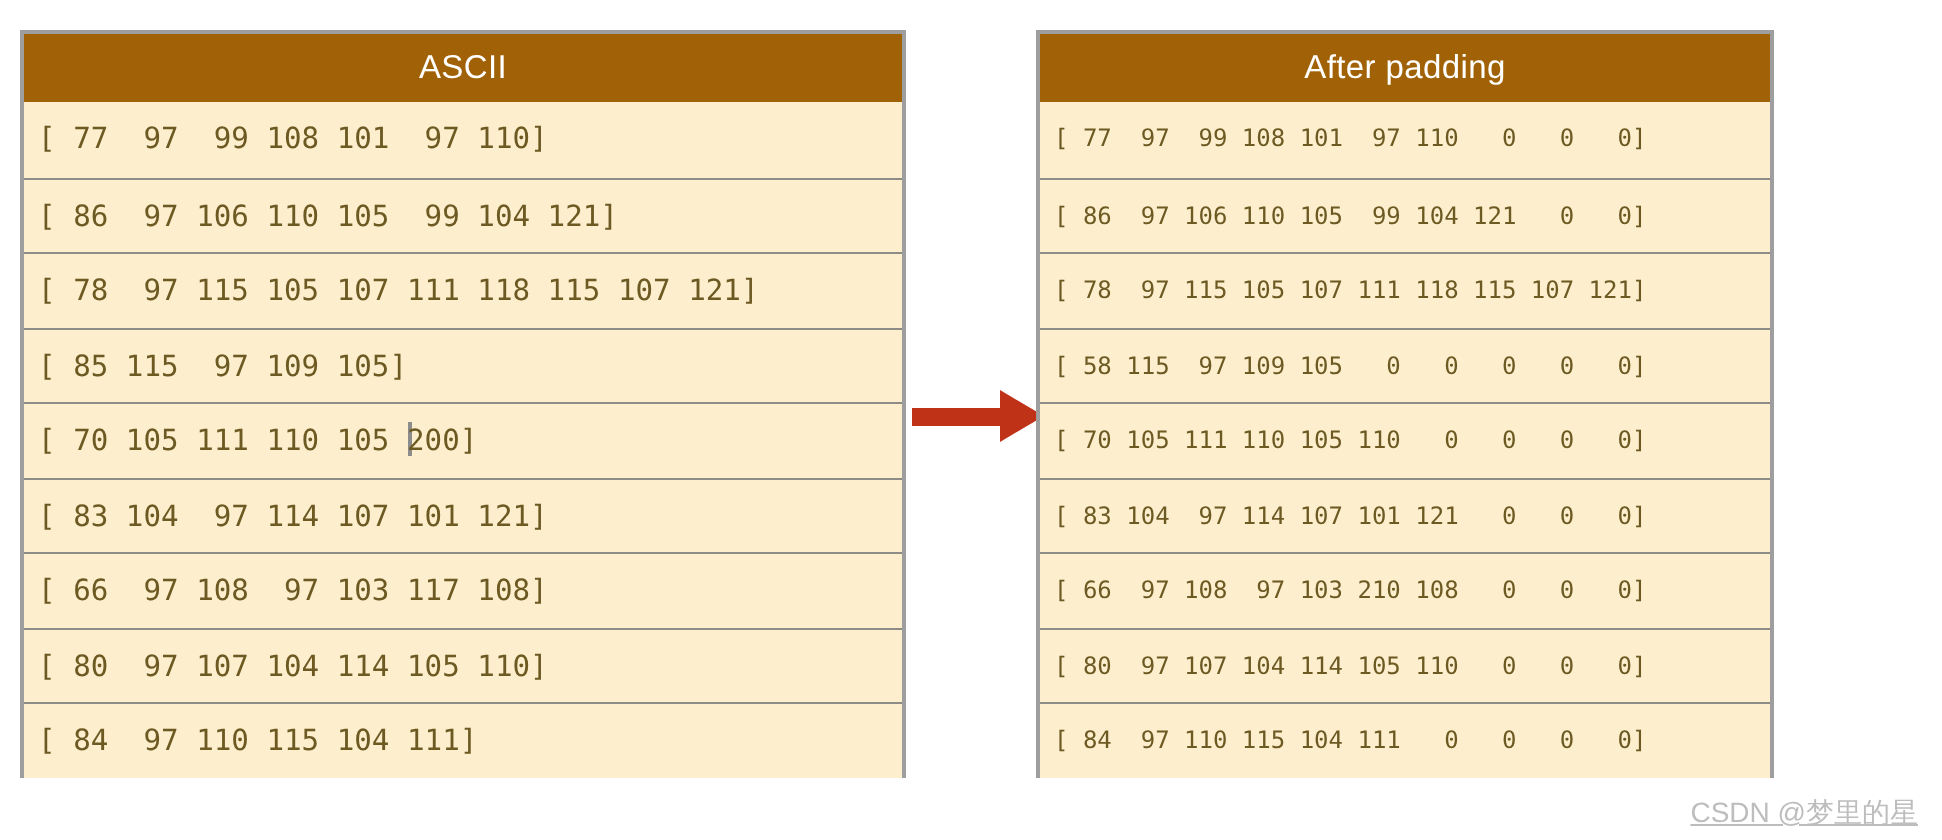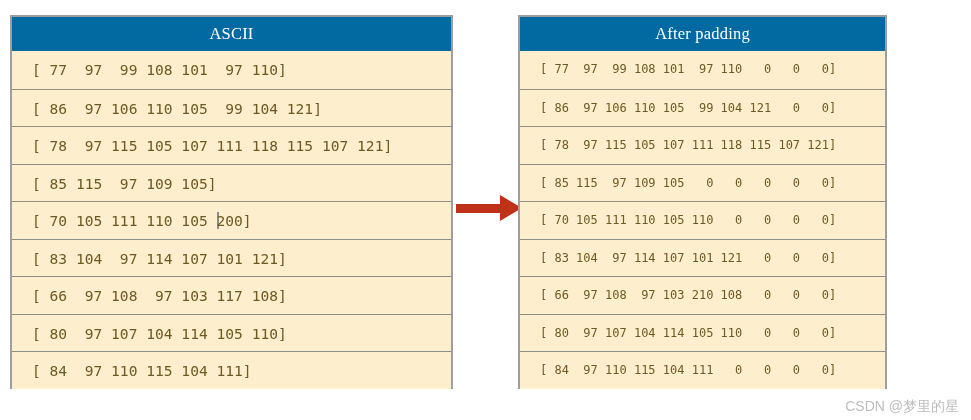--- a/index.html
+++ b/index.html
@@ -37,48 +37,48 @@
   }
 
   #right-panel {
     left: 518px;
     top: 15px;
     width: 369px;
     height: 374px;
   }
 
   .table-header {
-    background: #0369a1;
+    background: #a16207;
     color: #ffffff;
     font-size: 16.5px;
     text-align: center;
     height: 34px;
     line-height: 34px;
     box-sizing: border-box;
     letter-spacing: 0.2px;
-    font-family: Liberation Serif, serif;
+    font-family: Liberation Sans, sans-serif;
     overflow: hidden;
     white-space: nowrap;
   }
 
   .rows {
     display: block;
   }
 
   .row {
     height: 37.5px;
     line-height: 37.5px;
     box-sizing: border-box;
     border-top: 1px solid #8d8d85;
     background: #fdeecd;
     color: #6d5a23;
     font-family: "DejaVu Sans Mono", "Liberation Mono", monospace;
     font-size: 14.5px;
     white-space: pre;
-    padding-left: 20px;
+    padding-left: 7px;
     overflow: hidden;
     position: relative;
   }
 
   #left-panel .row { font-size: 14.6px; }
   #right-panel .row { font-size: 12px; }
 
   .row:first-child {
     border-top: none;
   }
@@ -121,20 +121,21 @@
   }
 
   #watermark {
     position: absolute;
     right: 12px;
     bottom: 4px;
     color: #bdbdbd;
     font-size: 14px;
     font-family: "Liberation Sans", sans-serif;
     white-space: nowrap;
+    text-decoration: underline;
   }
 </style>
 </head>
 <body>
 
 <div id="stage">
 
   <div id="left-panel" class="table-panel">
     <div class="table-header">ASCII</div>
     <div class="rows" id="left-rows">
@@ -154,21 +155,21 @@
     <div class="shaft"></div>
     <div class="head"></div>
   </div>
 
   <div id="right-panel" class="table-panel">
     <div class="table-header">After padding</div>
     <div class="rows" id="right-rows">
         <div class="row">[ 77  97  99 108 101  97 110   0   0   0]</div>
         <div class="row">[ 86  97 106 110 105  99 104 121   0   0]</div>
         <div class="row">[ 78  97 115 105 107 111 118 115 107 121]</div>
-        <div class="row">[ 85 115  97 109 105   0   0   0   0   0]</div>
+        <div class="row">[ 58 115  97 109 105   0   0   0   0   0]</div>
         <div class="row">[ 70 105 111 110 105 110   0   0   0   0]</div>
         <div class="row">[ 83 104  97 114 107 101 121   0   0   0]</div>
         <div class="row">[ 66  97 108  97 103 210 108   0   0   0]</div>
         <div class="row">[ 80  97 107 104 114 105 110   0   0   0]</div>
         <div class="row">[ 84  97 110 115 104 111   0   0   0   0]</div>
       </div>
   </div>
 
   <div id="watermark">CSDN @梦里的星</div>
 

